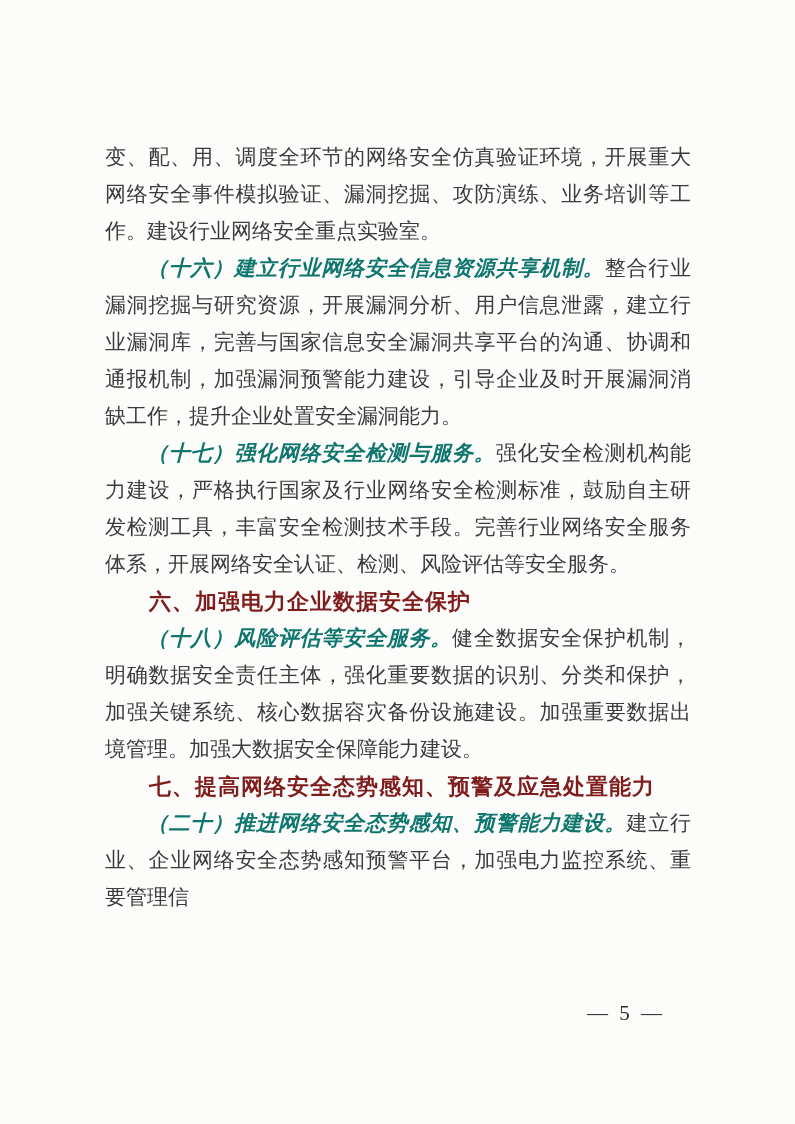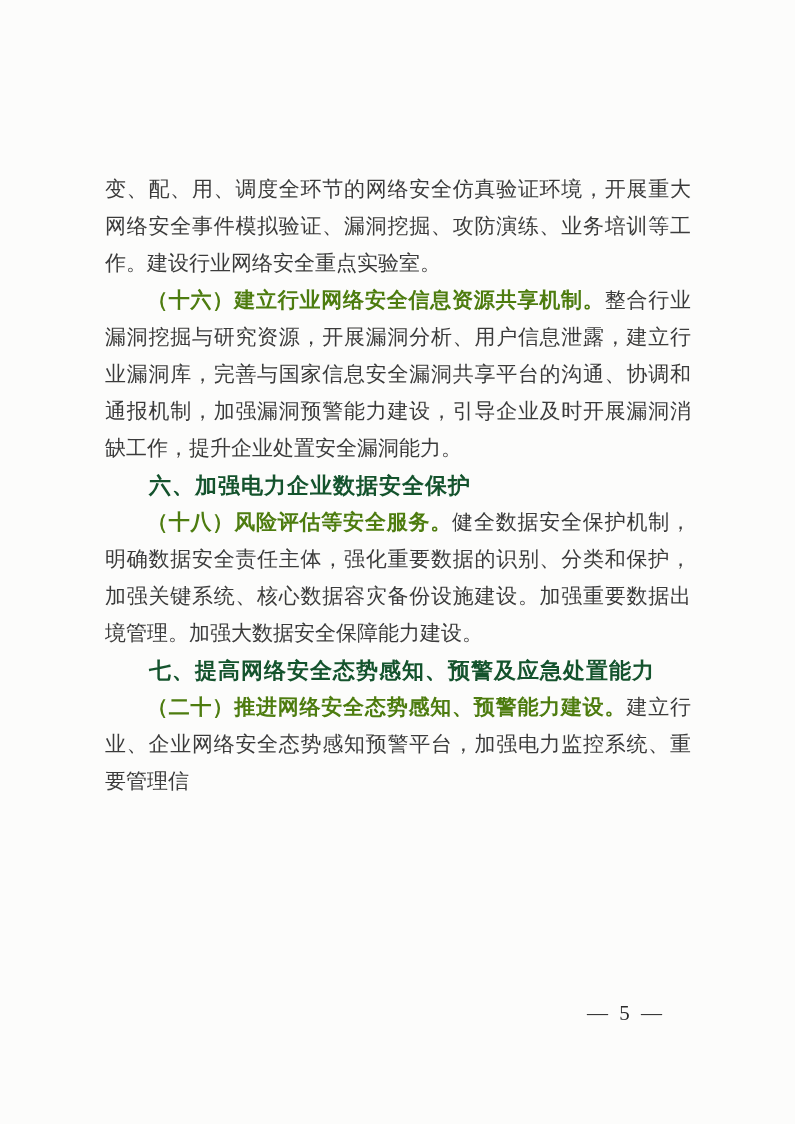--- a/index.html
+++ b/index.html
@@ -20,44 +20,44 @@
     background: #fcfcfb;
     overflow: hidden;
   }
 
   
   .text-block {
     position: absolute;
     left: 105px;
     top: 139px;
     width: 586px;
-    margin-top: 32px;
   }
   p.body {
     margin: 0;
     font-size: 21px;
     line-height: 37px;
     text-align: justify;
     color: #3b3b3b;
   }
   p.indent {
     text-indent: 2em;
   }
   .lead {
     font-weight: bold;
-    color: #4d7c0f;
+    color: #0f766e;
+    font-style: italic;
   }
 
   
   h2.heading {
     margin: 0;
     font-size: 22px;
     line-height: 37px;
     font-weight: bold;
-    color: #14532d;
+    color: #7f1d1d;
     text-indent: 2em;
     font-family: "Liberation Sans", "DejaVu Sans", sans-serif;
     letter-spacing: 1px;
   }
 
   
   .page-number {
     position: absolute;
     top: 1000px;
     right: 130px;
@@ -72,20 +72,21 @@
 <body>
 
 <div class="page">
 
   <div class="text-block">
 
     <p class="body"><span>变、配、用、调度全环节的网络安全仿真验证环境，开展重大网络安全事件模拟验证、漏洞挖掘、攻防演练、业务培训等工作。建设行业网络安全重点实验室。</span></p>
 
     <p class="body indent"><span class="lead">（十六）建立行业网络安全信息资源共享机制。</span><span>整合行业漏洞挖掘与研究资源，开展漏洞分析、用户信息泄露，建立行业漏洞库，完善与国家信息安全漏洞共享平台的沟通、协调和通报机制，加强漏洞预警能力建设，引导企业及时开展漏洞消缺工作，提升企业处置安全漏洞能力。</span></p>
 
+    <p class="body indent"><span class="lead">（十七）强化网络安全检测与服务。</span><span>强化安全检测机构能力建设，严格执行国家及行业网络安全检测标准，鼓励自主研发检测工具，丰富安全检测技术手段。完善行业网络安全服务体系，开展网络安全认证、检测、风险评估等安全服务。</span></p>
 
     <h2 class="heading">六、加强电力企业数据安全保护</h2>
 
     <p class="body indent"><span class="lead">（十八）风险评估等安全服务。</span><span>健全数据安全保护机制，明确数据安全责任主体，强化重要数据的识别、分类和保护，加强关键系统、核心数据容灾备份设施建设。加强重要数据出境管理。加强大数据安全保障能力建设。</span></p>
 
 
     <h2 class="heading">七、提高网络安全态势感知、预警及应急处置能力</h2>
 
     <p class="body indent"><span class="lead">（二十）推进网络安全态势感知、预警能力建设。</span><span>建立行业、企业网络安全态势感知预警平台，加强电力监控系统、重要管理信</span></p>
 

